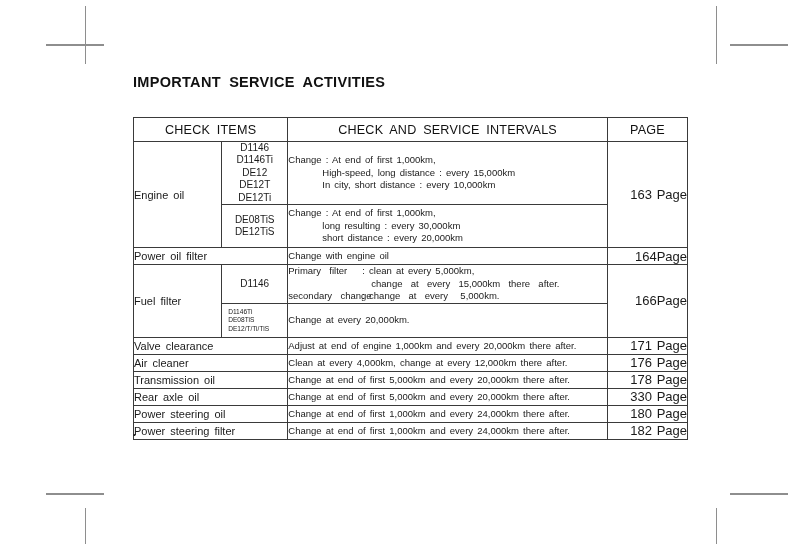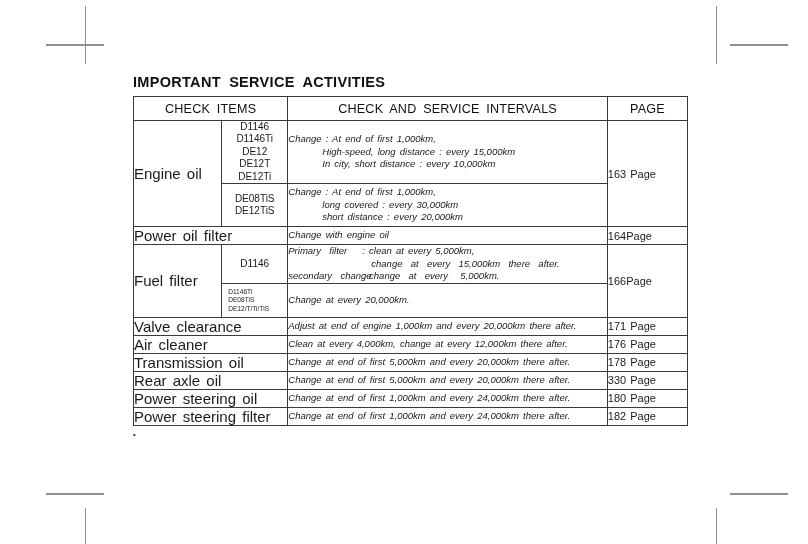--- a/index.html
+++ b/index.html
@@ -43,21 +43,21 @@
     letter-spacing: 0.3px;
     word-spacing: 4px;
     color: #111;
     white-space: nowrap;
   }
 
   
   .svc-table {
     position: absolute;
     left: 133px;
-    top: 96px;
+    top: 117px;
     width: 555px;
     border-collapse: collapse;
     table-layout: fixed;
     font-size: 9.3px;
     color: #1a1a1a;
   }
   .svc-table td, .svc-table th {
     border: 1px solid #3a3a3a;
     padding: 0;
     vertical-align: middle;
@@ -77,47 +77,46 @@
 
   
   .col-item    { width: 88px; }
   .col-model   { width: 66px; }
   .col-detail  { width: 319px; }
   .col-page    { width: 80px; }
 
   .cell-item {
     padding-left: 7px;
     word-spacing: 2px;
-    font-size: 15px;
+    font-size: 11px;
   }
   .cell-model {
     text-align: center;
     line-height: 12.4px;
     font-size: 10px;
   }
   .cell-model.tiny {
     font-size: 6.6px;
     line-height: 8.4px;
     text-align: left;
     padding-left: 6px;
   }
   .cell-detail {
     padding: 3px 0 3px 6px;
     line-height: 12.6px;
     word-spacing: 1.5px;
     font-size: 9.5px;
-    font-style: italic;
   }
   .cell-detail.single {
     padding-top: 0;
     padding-bottom: 0;
   }
   .cell-page {
-    text-align: left;
-    font-size: 11px;
+    text-align: right;
+    font-size: 13px;
     word-spacing: 1px;
   }
 
   .ind1 { padding-left: 34px; display: block; }
   .ind-row { display: block; white-space: pre; }
 
   
   .lbl-col { display: inline-block; width: 74px; }
 
   .row-h { height: 17px; }
@@ -193,21 +192,21 @@
       <td class="cell-page" rowspan="2">163 Page</td>
     </tr>
 
     <tr>
       <td class="cell-model" style="height:42px;">
         <span class="ind-row" style="white-space: pre-line;">DE08TiS
 DE12TiS</span>
       </td>
       <td class="cell-detail">
         <span>Change : At  end  of  first  1,000km,</span>
-        <span class="ind1">long  covered : every  30,000km</span>
+        <span class="ind1">long  resulting : every  30,000km</span>
         <span class="ind1">short  distance : every  20,000km</span>
       </td>
     </tr>
 
     <tr class="row-h">
       <td class="cell-item" colspan="2">Power oil filter</td>
       <td class="cell-detail single">Change with engine oil</td>
       <td class="cell-page">164Page</td>
     </tr>
 

